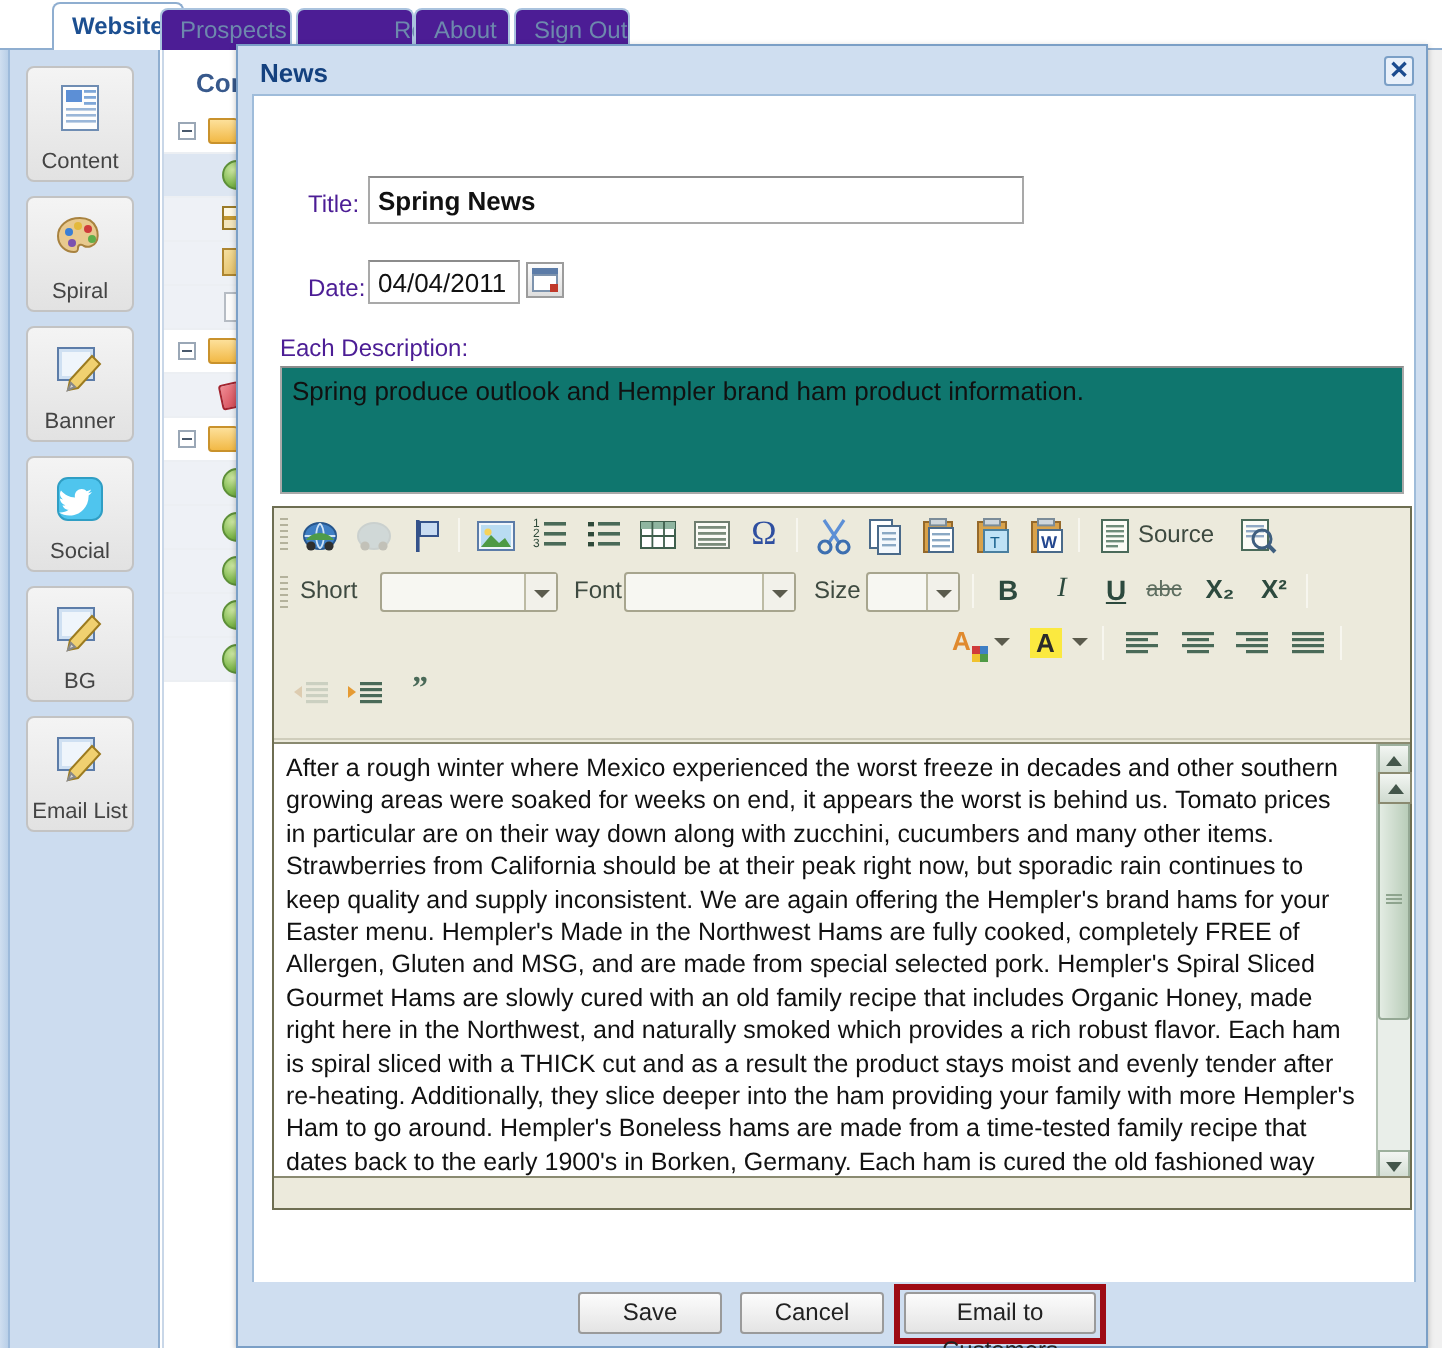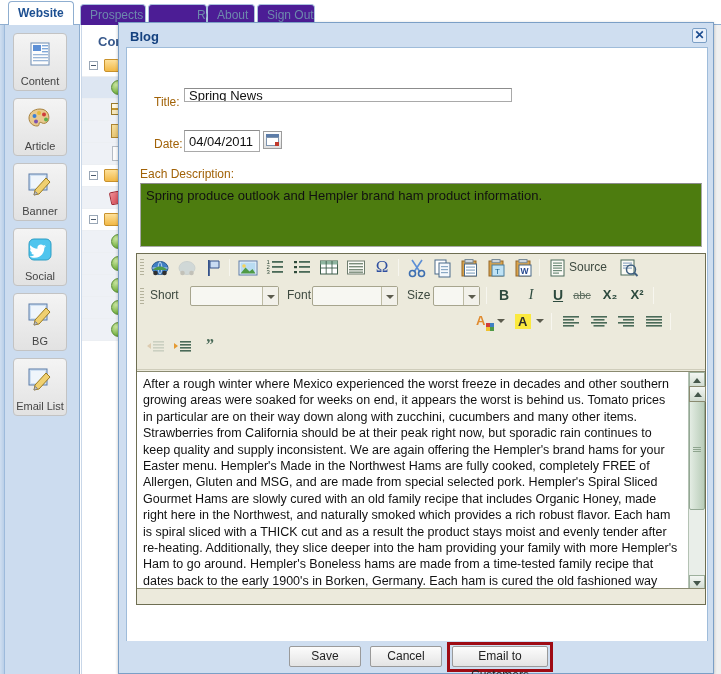--- a/index.html
+++ b/index.html
@@ -189,21 +189,21 @@
   }
   #dlg-footer {
     position: absolute; left: 0; bottom: 0;
     width: 594px; height: 32px;
     background: #cfdef0;
   }
 
   
   .flabel {
     position: absolute;
-    font-size: 12px; color: #a16207;
+    font-size: 12px; color: #4c1d95;
   }
   .finput {
     position: absolute;
     background: #ffffff;
     border: 1px solid #a9a9a9;
     border-top-color: #8c8c8c;
     font-family: "Liberation Sans", sans-serif;
     font-size: 13px;
     color: #111;
     padding: 0 4px;
@@ -225,21 +225,21 @@
     width: 13px; height: 9px;
     background: #ffffff;
     border: 1px solid #7d93ad;
   }
   #cal-btn .cal-dot {
     position: absolute; right: 2px; bottom: 2px;
     width: 4px; height: 4px; background: #c0392b;
   }
   #desc-box {
     position: absolute;
-    background: #4d7c0f;
+    background: #0f766e;
     border: 1px solid #a9a9a9;
     border-top-color: #8c8c8c;
     font-size: 13px; color: #111;
     padding: 4px 5px;
     overflow: hidden;
     line-height: 16px;
   }
 
   
   #editor {
@@ -377,21 +377,21 @@
     position: absolute;
     border: 3px solid #9e0b14;
   }
 </style>
 </head>
 <body>
 
 <div id="app">
 
   <div id="tabbar">
-    <div class="tab active" style="left:8px;width:66px;"><span>Website</span></div>
+    <div class="tab active" style="left:26px;width:66px;"><span>Website</span></div>
     <div class="tab" style="left:80px;width:66px;"><span>Prospects</span></div>
     <div class="tab" style="left:148px;width:57px;padding-left:48px;"><span>Reports</span></div>
     <div class="tab" style="left:207px;width:48px;"><span>About</span></div>
     <div class="tab" style="left:257px;width:58px;"><span>Sign Out</span></div>
   </div>
 
   <div id="sidebar">
 
     <div class="side-btn" style="top:8px;">
       <span class="side-ico">
@@ -417,21 +417,21 @@
       <span class="side-ico">
         <svg width="28" height="28" viewBox="0 0 28 28">
           <path d="M14 4C7.5 4 3 8 3 13c0 5 4 8 8 8 2 0 2-1 2-2 0-2 2-2 3-1 2 1 5 0 6-2 2-3 1-12-8-12z" fill="#e8c98e" stroke="#a8823f"></path>
           <circle cx="8.5" cy="11" r="2" fill="#3a7fd5"></circle>
           <circle cx="13" cy="8" r="2" fill="#e3b93c"></circle>
           <circle cx="18" cy="9.5" r="2" fill="#cf3b3b"></circle>
           <circle cx="20" cy="14.5" r="2" fill="#5fae4a"></circle>
           <circle cx="10" cy="16.5" r="2" fill="#7c52b0"></circle>
         </svg>
       </span>
-      <span class="si-label">Article</span>
+      <span class="si-label">Spiral</span>
     </div>
 
     <div class="side-btn" style="top:138px;">
       <span class="side-ico">
         <svg width="28" height="28" viewBox="0 0 28 28">
           <rect x="3" y="4" width="18" height="16" fill="#cfe0f2" stroke="#5c7ca8"></rect>
           <rect x="5" y="6" width="14" height="12" fill="#eff5fb"></rect>
           <path d="M9 20 L20 8 L24 12 L13 24 L8 25 z" fill="#f0d070" stroke="#9c7b20"></path>
           <path d="M8 25 L9.5 21.5 L11.5 23.5 z" fill="#d8d8d8" stroke="#888"></path>
         </svg>
@@ -520,27 +520,27 @@
       <span class="tw-globe" style="left:29px; top:3px;"></span>
     </div>
     <div class="tree-row alt" style="top:294px;">
       <span class="tw-globe" style="left:29px; top:3px;"></span>
     </div>
   </div>
 
   <div id="page-scroll"></div>
 
   <div id="dialog">
-    <div id="dlg-title">Blog</div>
+    <div id="dlg-title">News</div>
     <div id="dlg-close">✕</div>
 
     <div id="dlg-body">
 
       <div class="flabel" style="left:27px; top:47px;">Title:</div>
-      <input class="finput" style="left: 57px; top: 40px; width: 328px; height: 14px;" value="Spring News">
+      <input class="finput" style="left: 57px; top: 40px; width: 328px; height: 24px; font-weight: bold;" value="Spring News">
 
       <div class="flabel" style="left:27px; top:89px;">Date:</div>
       <input class="finput" style="left: 57px; top: 82px; width: 76px; height: 22px;" value="04/04/2011">
       <div id="cal-btn" style="left:136px; top:83px;">
         <span class="cal-top"></span>
         <span class="cal-grid"></span>
         <span class="cal-dot"></span>
       </div>
 
       <div class="flabel" style="left:13px; top:119px;">Each Description:</div>

